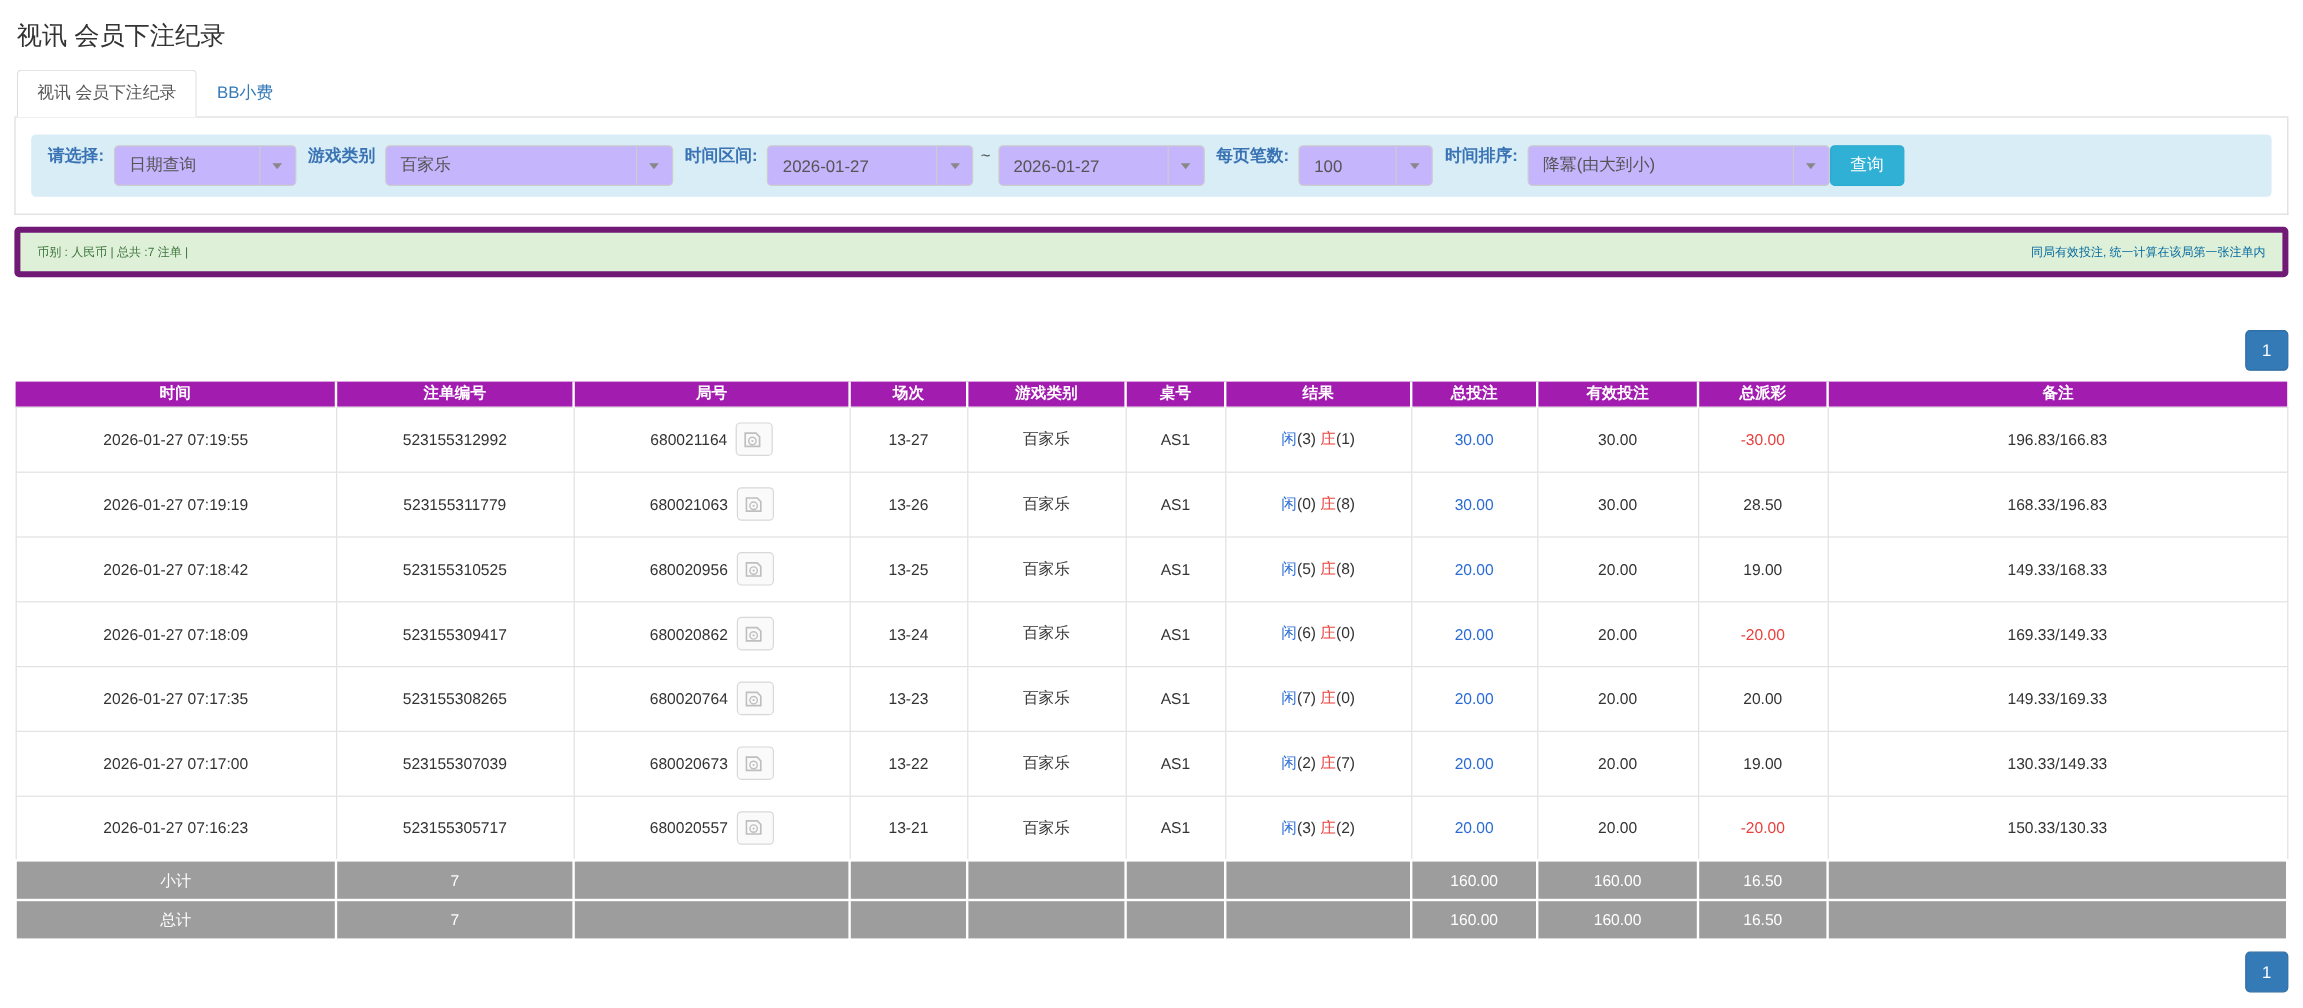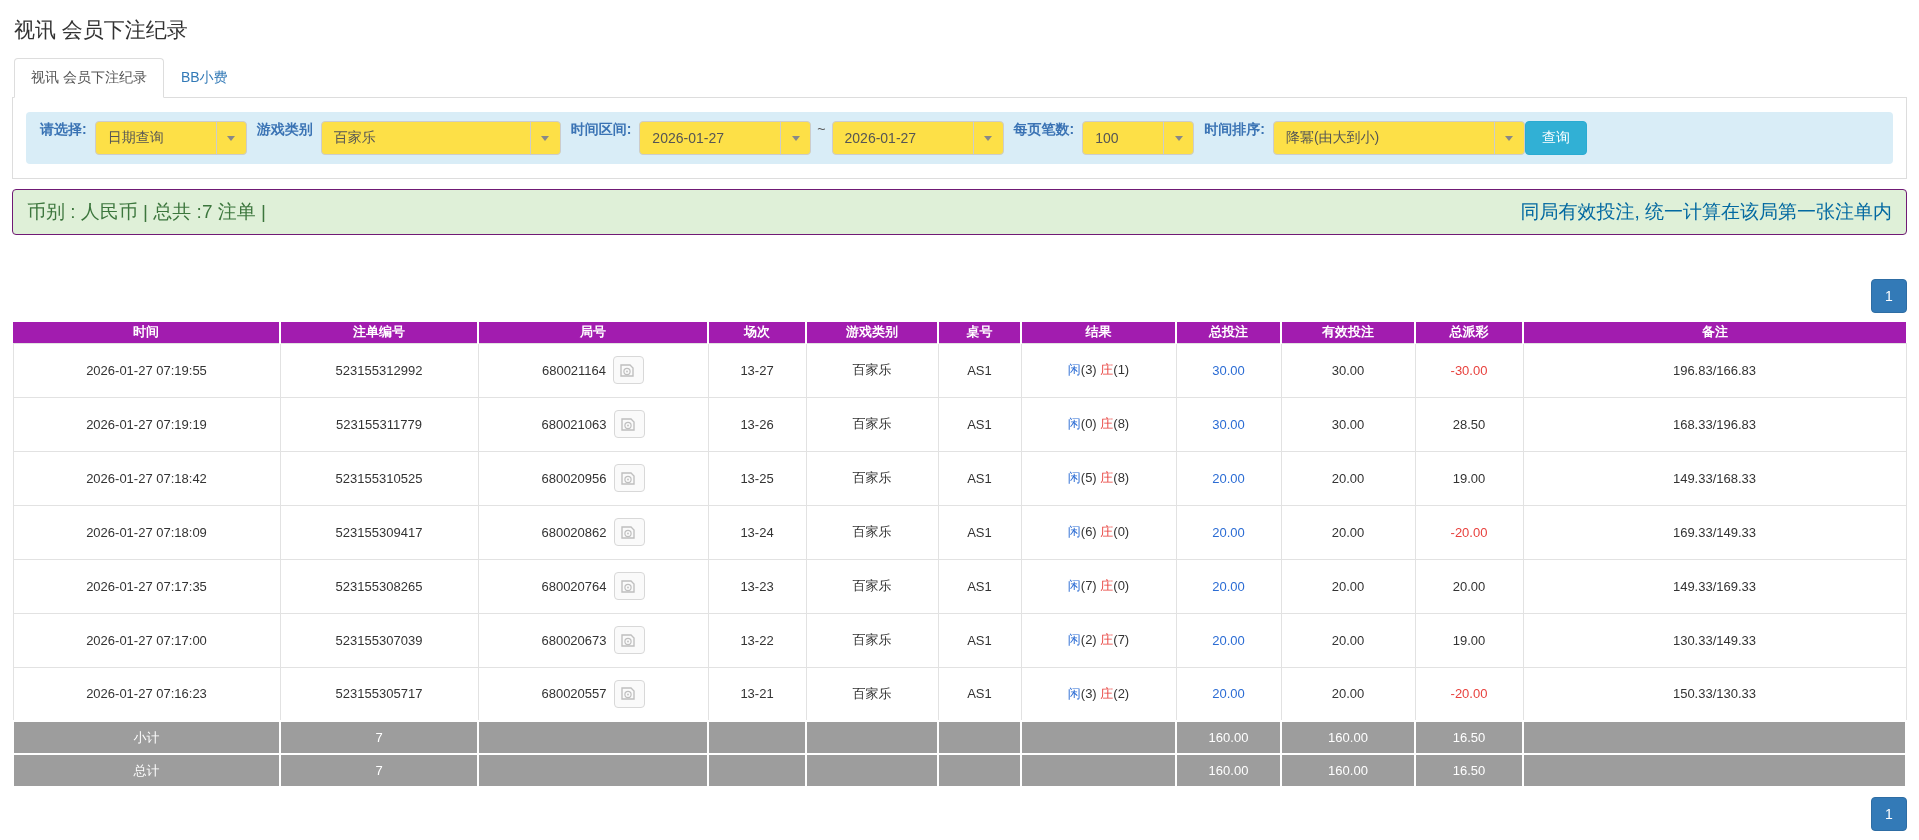--- a/index.html
+++ b/index.html
@@ -14,29 +14,29 @@
   .tabs { display:flex; border-bottom:1px solid #ddd; padding-left:2px; }
   .tab { font-size:14px; padding:10px 16px; cursor:pointer; margin-bottom:-1px; }
   .tab.active { background:#fff; border:1px solid #ddd; border-bottom:1px solid #fff; border-radius:4px 4px 0 0; color:#555; }
   .tab.inactive { color:#337ab7; border:1px solid transparent; }
 
   
   .tab-panel { border:1px solid #ddd; border-top:none; padding:14px 13px; }
   .filter-bar { background:#d9edf7; border-radius:4px; padding:9px 12px; display:flex; align-items:flex-start; }
   .f-label { font-size:14px; font-weight:bold; color:#3a73b4; white-space:nowrap; margin:0 8px 0 10px; }
   .f-label:first-child { margin-left:2px; }
-  .select { background:#fde047; border:1px solid #ccc; border-radius:4px; height:34px; display:flex; align-items:stretch; cursor:pointer; }
+  .select { background:#c4b5fd; border:1px solid #ccc; border-radius:4px; height:34px; display:flex; align-items:stretch; cursor:pointer; }
   .select-text { flex:1; display:flex; align-items:center; padding:0 12px; font-size:14px; color:#555; white-space:nowrap; overflow:hidden; }
   .select-caret { width:30px; border-left:1px solid #ccc; display:flex; align-items:center; justify-content:center; }
   .caret { width:0; height:0; border-left:4px solid transparent; border-right:4px solid transparent; border-top:5px solid #888; }
   .tilde { color:#555; font-size:14px; margin:0 6px; }
   .btn-query { background:#31b0d5; border:1px solid #2aabd2; color:#fff; font-size:14px; border-radius:4px; height:34px; padding:0 16px; cursor:pointer; }
 
   
-  .summary-bar { margin-top:10px; background:#dff0d8; border:1px solid #701a75; border-radius:4px; padding:9px 14px; display:flex; justify-content:space-between; align-items:center; font-size:19px; }
+  .summary-bar { margin-top:10px; background:#dff0d8; border:5px solid #701a75; border-radius:4px; padding:9px 14px; display:flex; justify-content:space-between; align-items:center; font-size:10px; }
   .summary-left { color:#3c763d; }
   .summary-right { color:#0369a1; }
 
   
   .pager { display:flex; justify-content:flex-end; }
   .pager.top { margin:44px 0 9px; }
   .pager.bottom { margin:9px 0 0; }
   .page-btn { min-width:36px; height:34px; background:#337ab7; border:1px solid #2e6da4; border-radius:4px; color:#fff; font-size:14px; display:flex; align-items:center; justify-content:center; cursor:pointer; }
 
   

